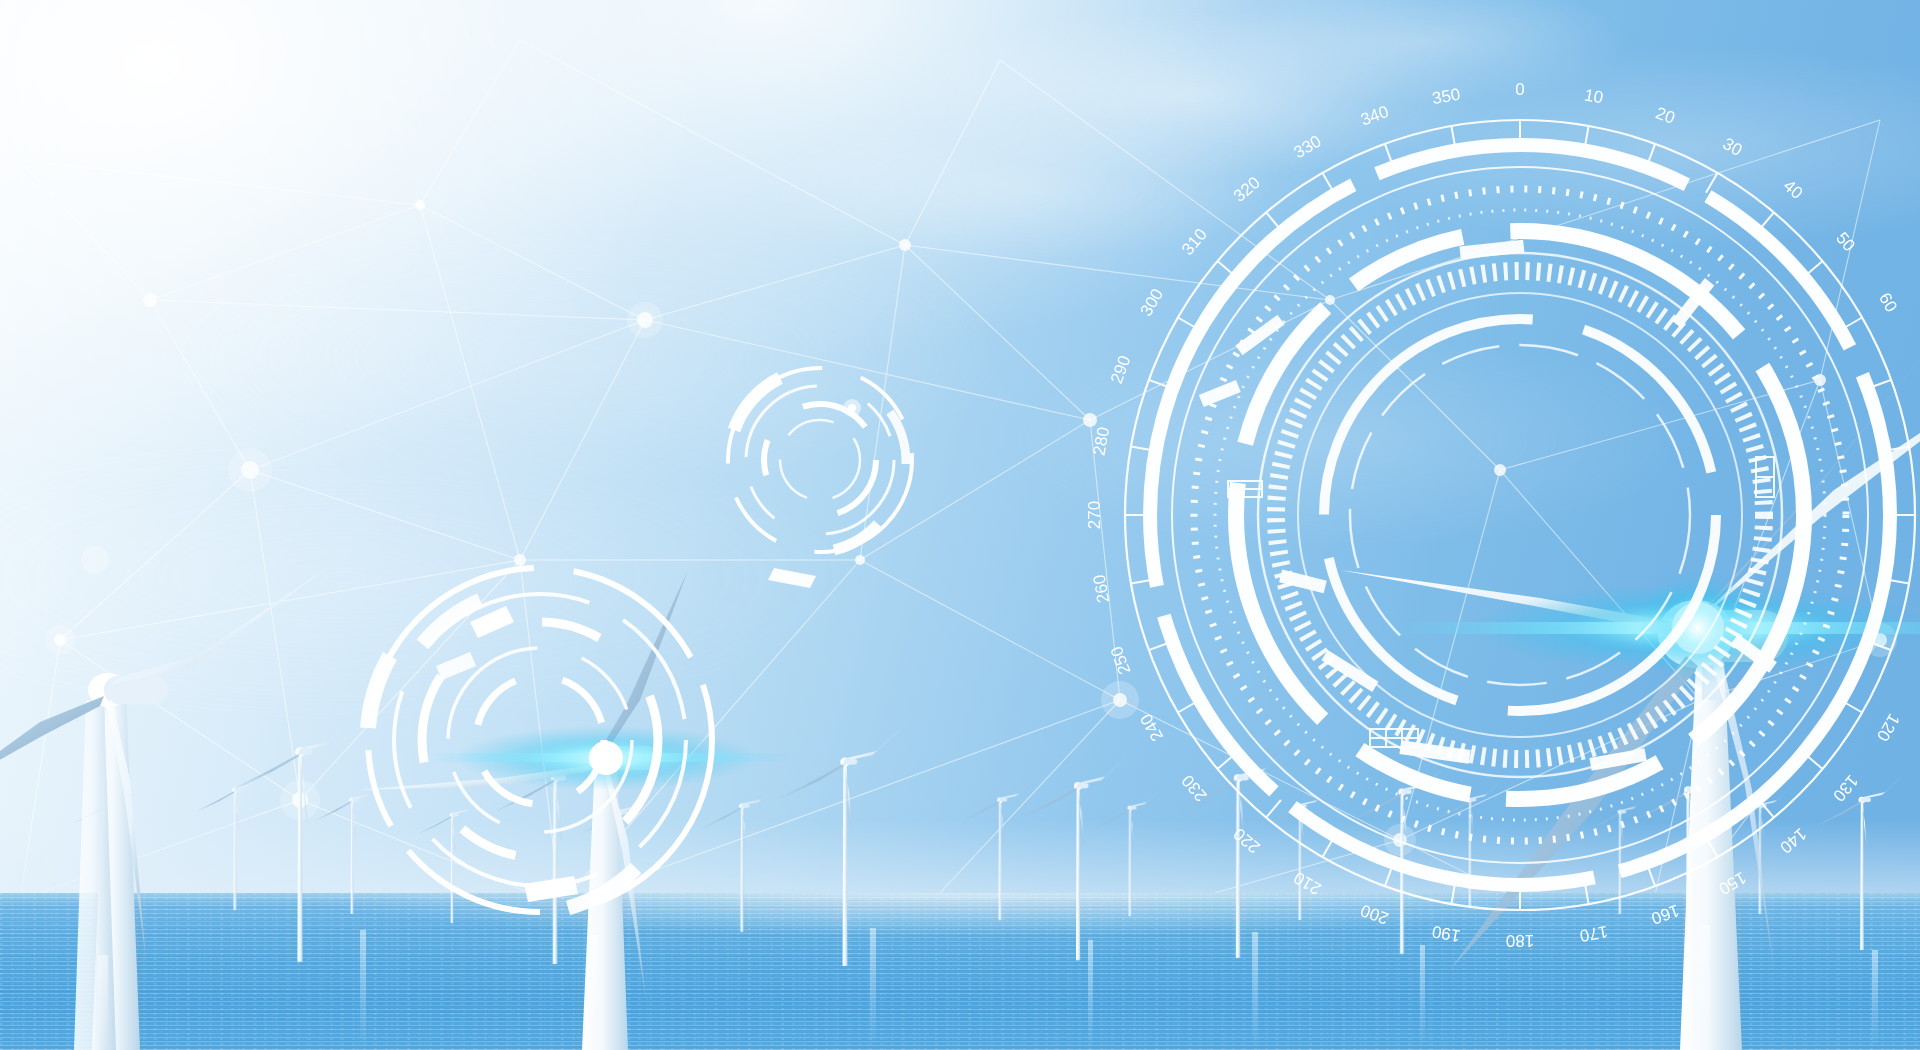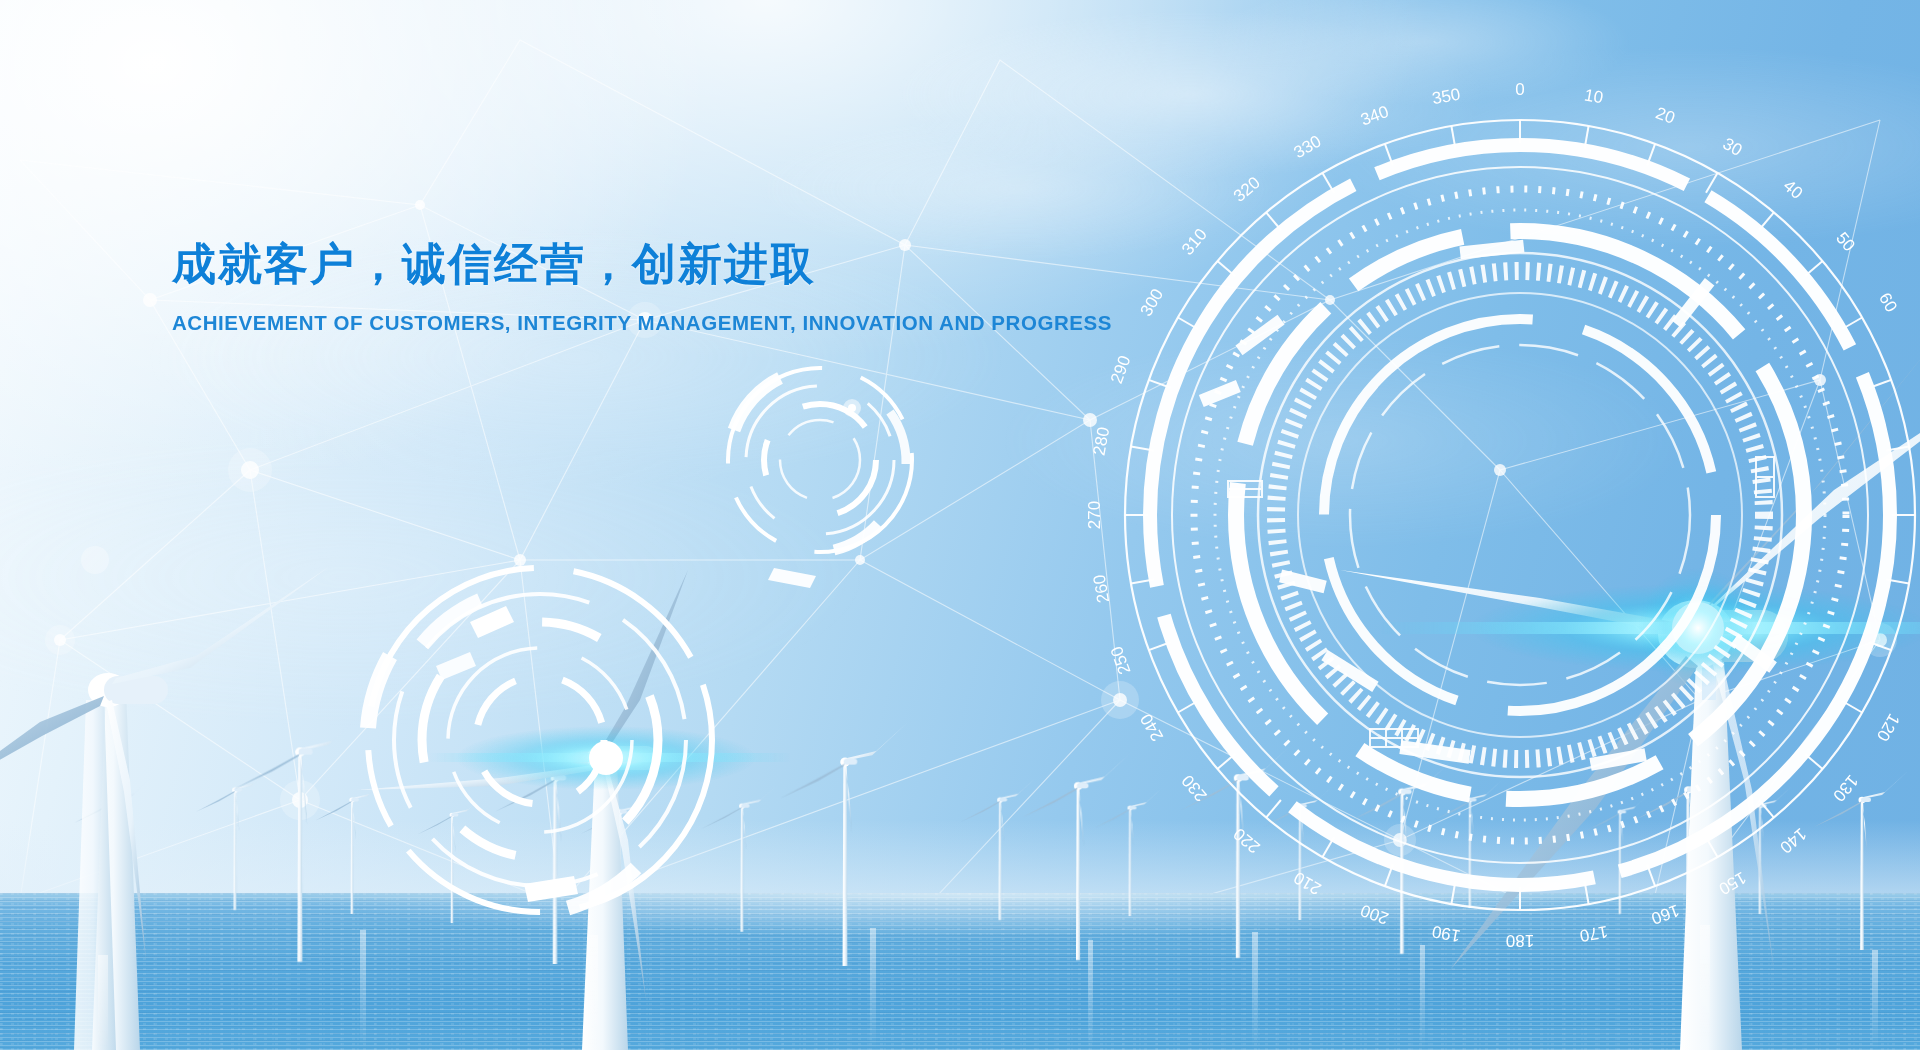--- a/index.html
+++ b/index.html
@@ -449,18 +449,14 @@
         <rect x="-150" y="214" width="48" height="18"></rect>
         <path d="M-150,223 L-102,223 M-134,214 L-134,232 M-118,214 L-118,232"></path>
         <rect x="-292" y="-34" width="34" height="16"></rect>
         <path d="M-292,-26 L-258,-26"></path>
         <rect x="236" y="-58" width="18" height="40"></rect>
         <path d="M236,-38 L254,-38"></path>
       </g>
     </g>
   </svg>
 
-  <div class="copy">
-    <div class="headline">成就客户，诚信经营，创新进取</div>
-    <div class="subline">ACHIEVEMENT OF CUSTOMERS, INTEGRITY MANAGEMENT, INNOVATION AND PROGRESS</div>
-  </div>
 
 </div>
 
 </body></html>

